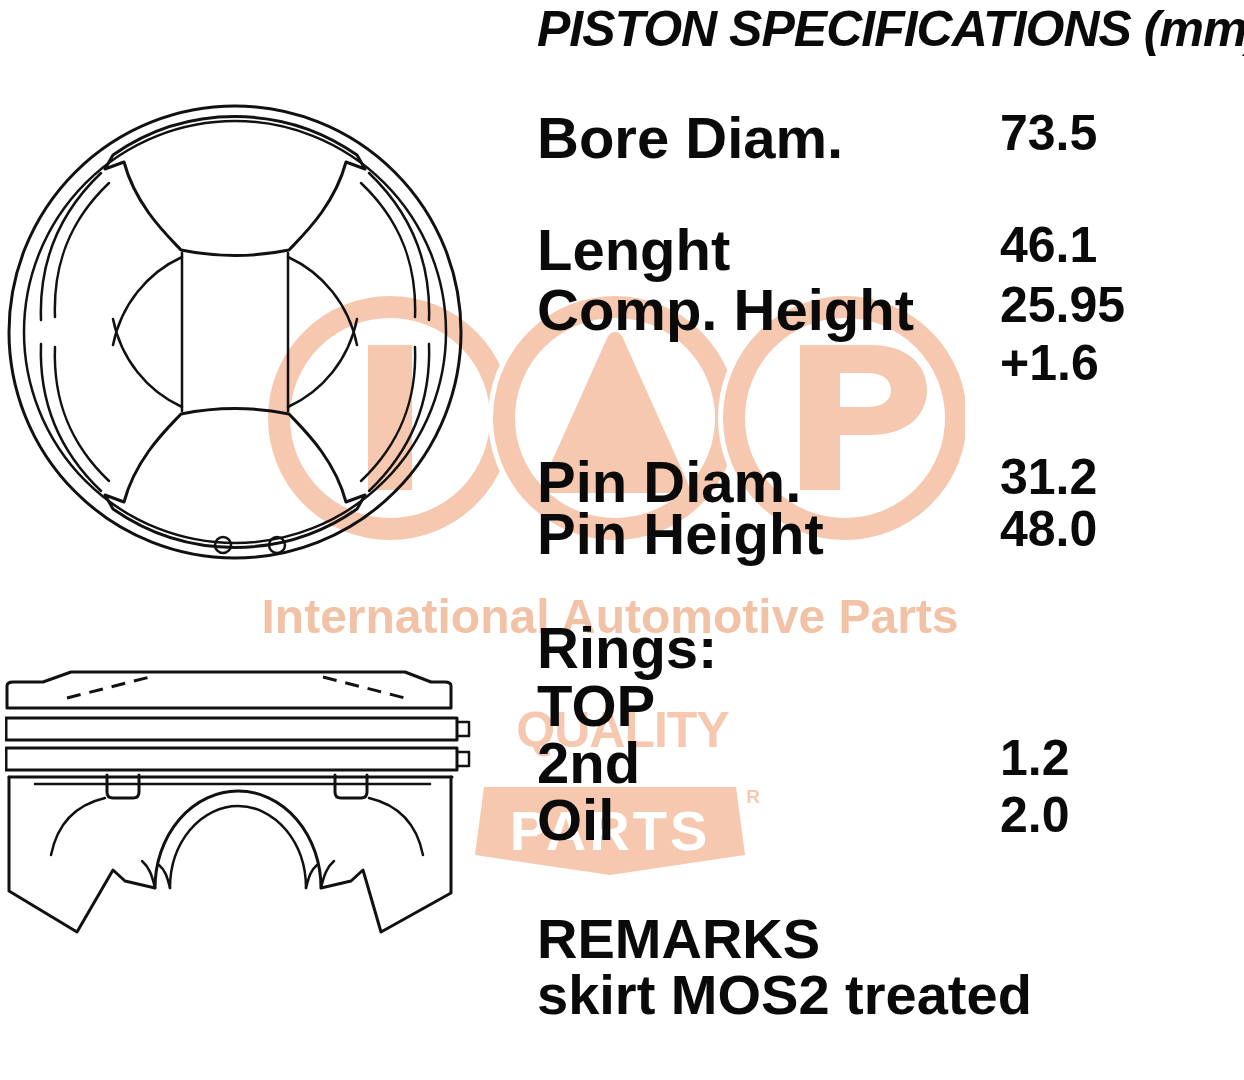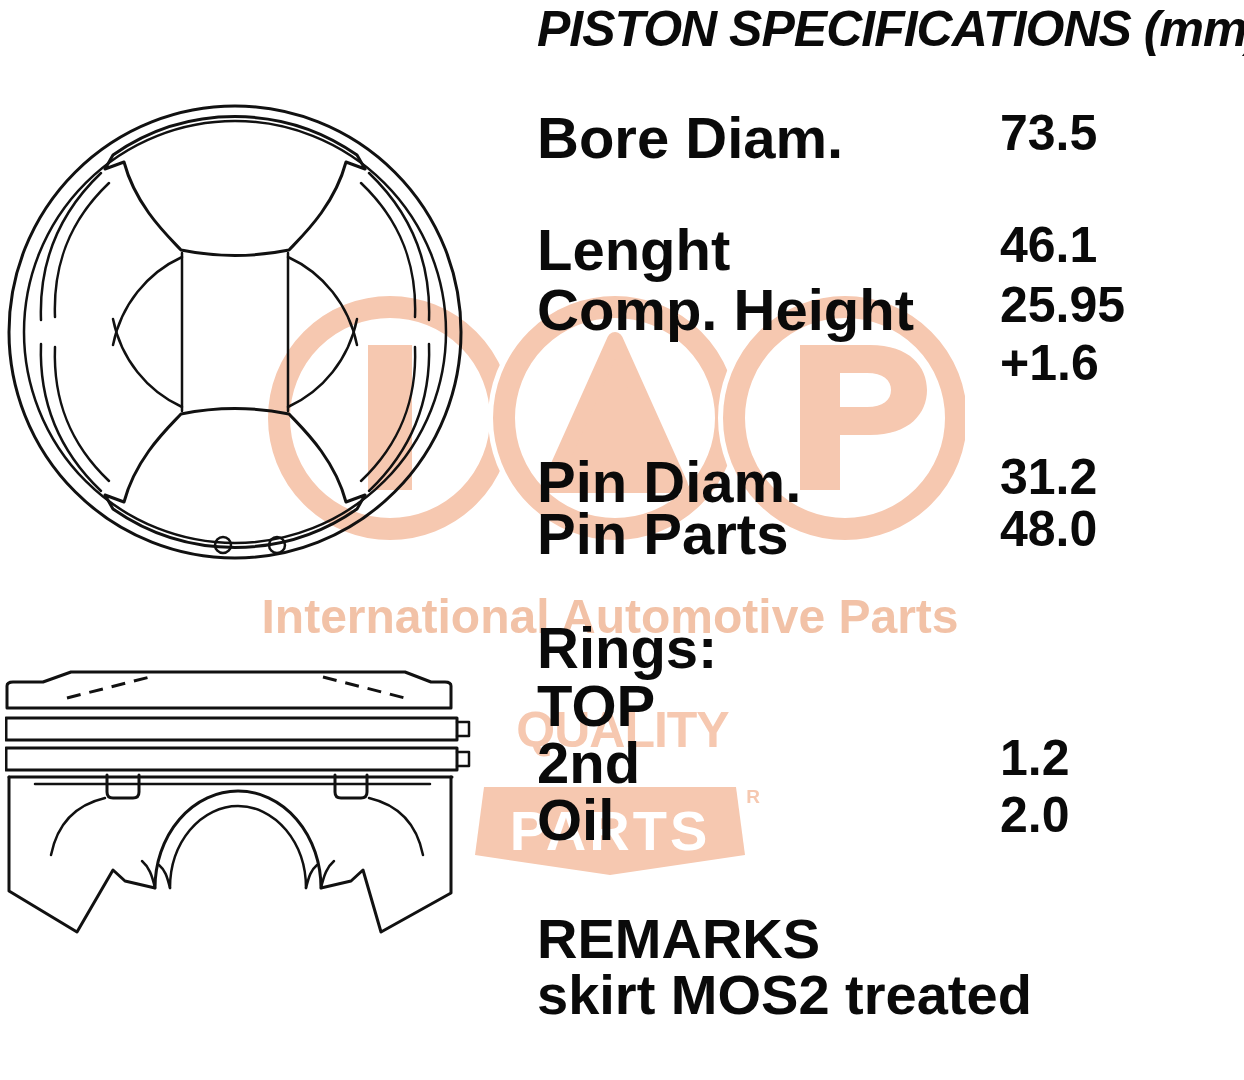--- a/index.html
+++ b/index.html
@@ -137,21 +137,21 @@
 
   <div class="txt spec-label" style="top:276px">Comp. Height</div>
   <div class="txt spec-value" style="top:276px">25.95</div>
 
   <div class="txt spec-label" style="top:334px"></div>
   <div class="txt spec-value" style="top:334px">+1.6</div>
 
   <div class="txt spec-label" style="top:448px">Pin Diam.</div>
   <div class="txt spec-value" style="top:448px">31.2</div>
 
-  <div class="txt spec-label" style="top:500px">Pin Parts</div>
+  <div class="txt spec-label" style="top:500px">Pin Height</div>
   <div class="txt spec-value" style="top:500px">48.0</div>
 
   <div class="txt spec-label" style="top:614px">Rings:</div>
 
   <div class="txt spec-label" style="top:672px">TOP</div>
 
   <div class="txt spec-label" style="top:729px">2nd</div>
   <div class="txt spec-value" style="top:729px">1.2</div>
 
   <div class="txt spec-label" style="top:786px">Oil</div>

